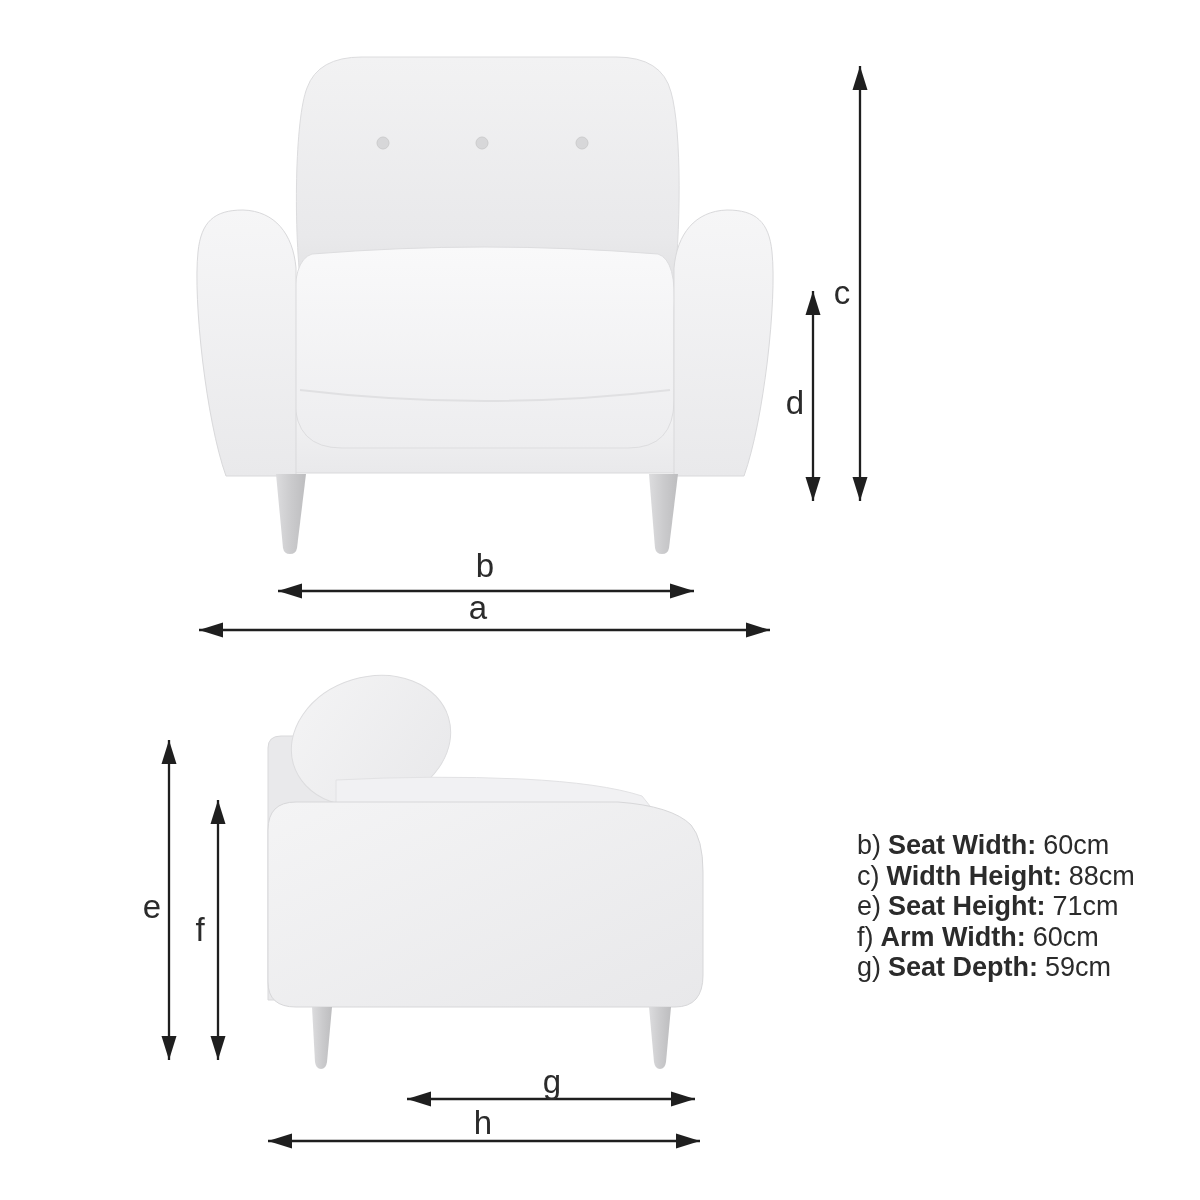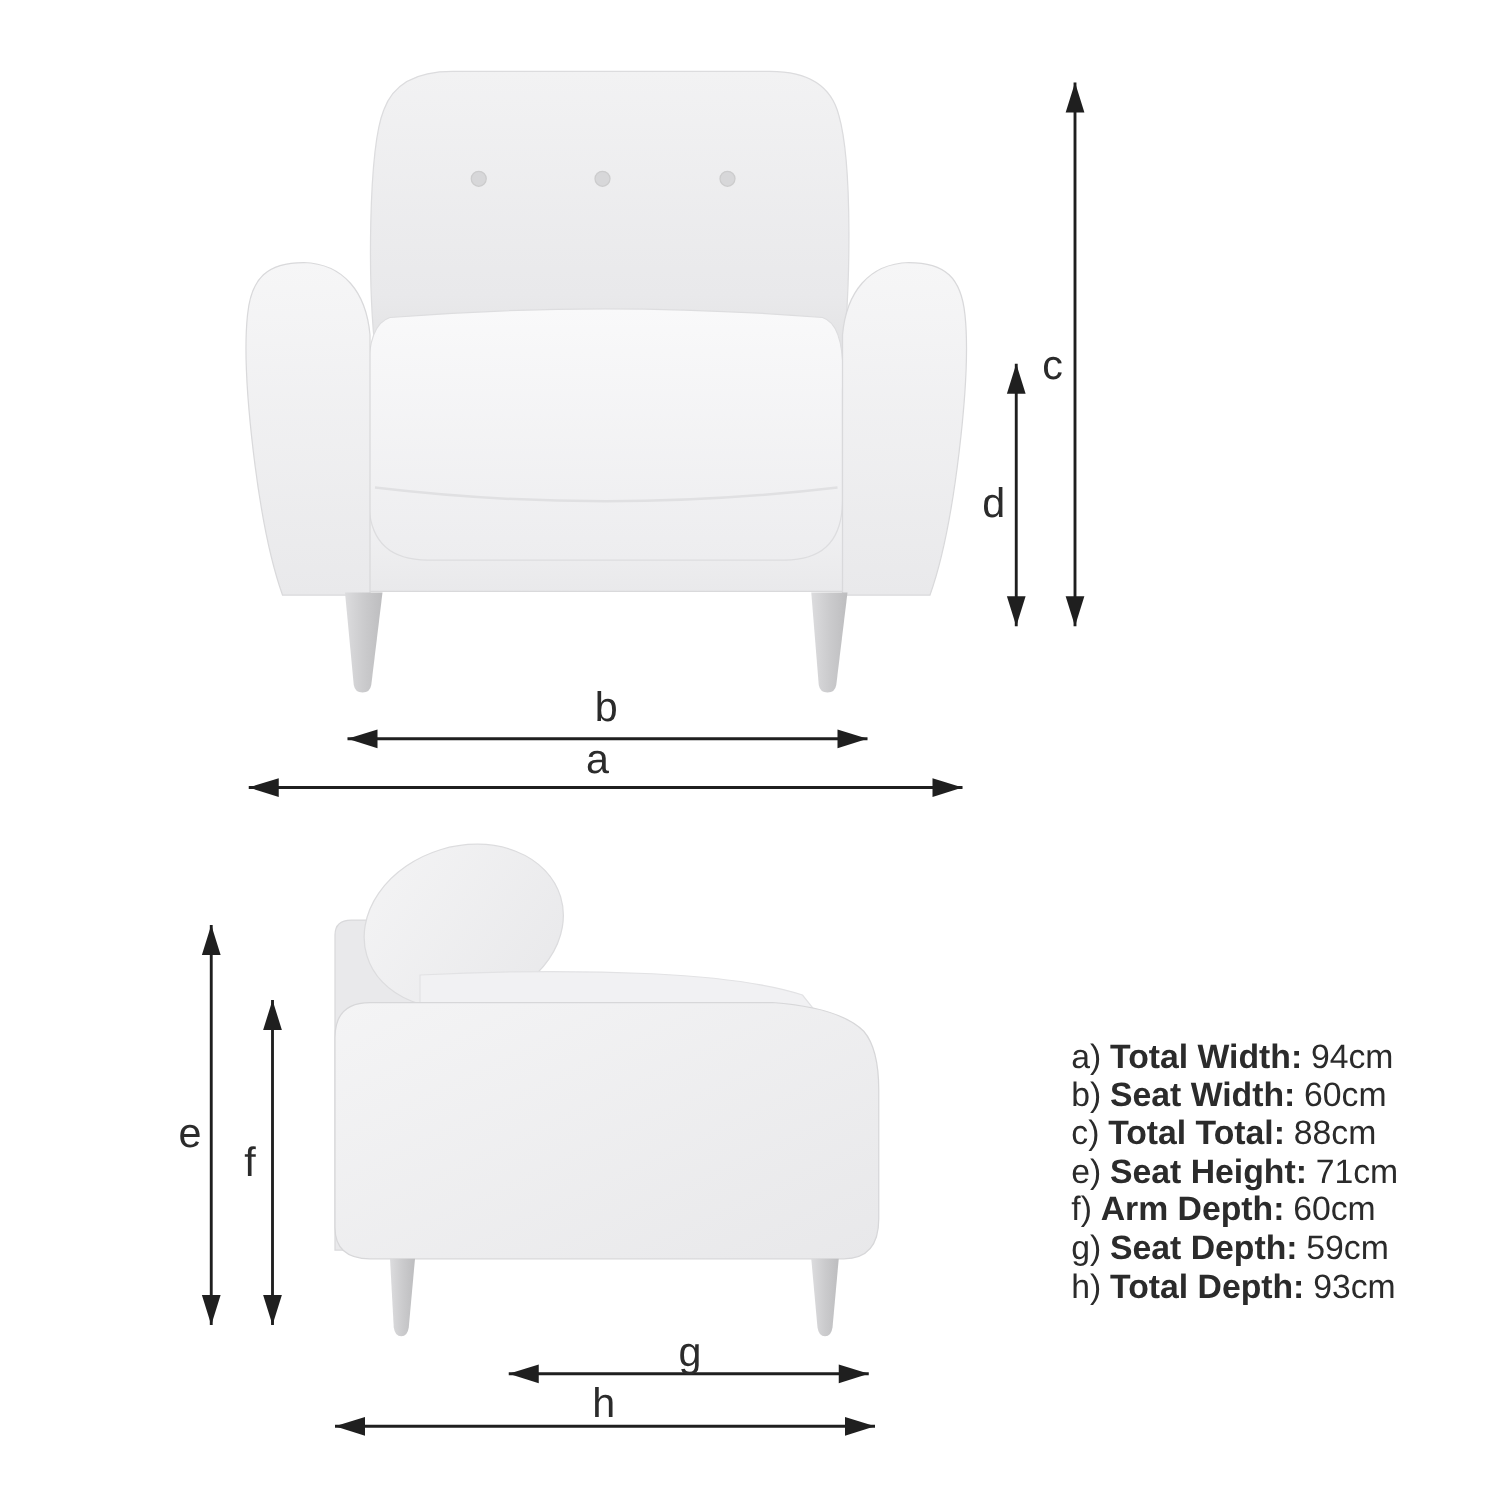--- a/index.html
+++ b/index.html
@@ -108,35 +108,29 @@
   <span class="dim-label" style="left:485px;top:565px;">b</span>
   <span class="dim-label" style="left:842px;top:292px;">c</span>
   <span class="dim-label" style="left:795px;top:402px;">d</span>
   <span class="dim-label" style="left:152px;top:906px;">e</span>
   <span class="dim-label" style="left:200px;top:929px;">f</span>
   <span class="dim-label" style="left:552px;top:1081px;">g</span>
   <span class="dim-label" style="left:483px;top:1122px;">h</span>
 
   <div class="legend">
     <div class="legend-row">
-      <span class="lg-prefix">a)</span><span class="lg-label">Total Width:</span><span class="lg-value">94cm</span>
-    </div>
-    <div class="legend-row">
       <span class="lg-prefix">b)</span><span class="lg-label">Seat Width:</span><span class="lg-value">60cm</span>
     </div>
     <div class="legend-row">
-      <span class="lg-prefix">c)</span><span class="lg-label">Total Total:</span><span class="lg-value">88cm</span>
+      <span class="lg-prefix">c)</span><span class="lg-label">Width Height:</span><span class="lg-value">88cm</span>
     </div>
     <div class="legend-row">
       <span class="lg-prefix">e)</span><span class="lg-label">Seat Height:</span><span class="lg-value">71cm</span>
     </div>
     <div class="legend-row">
-      <span class="lg-prefix">f)</span><span class="lg-label">Arm Depth:</span><span class="lg-value">60cm</span>
+      <span class="lg-prefix">f)</span><span class="lg-label">Arm Width:</span><span class="lg-value">60cm</span>
     </div>
     <div class="legend-row">
       <span class="lg-prefix">g)</span><span class="lg-label">Seat Depth:</span><span class="lg-value">59cm</span>
-    </div>
-    <div class="legend-row">
-      <span class="lg-prefix">h)</span><span class="lg-label">Total Depth:</span><span class="lg-value">93cm</span>
     </div>
   </div>
 
 </div>
 
 </body></html>

